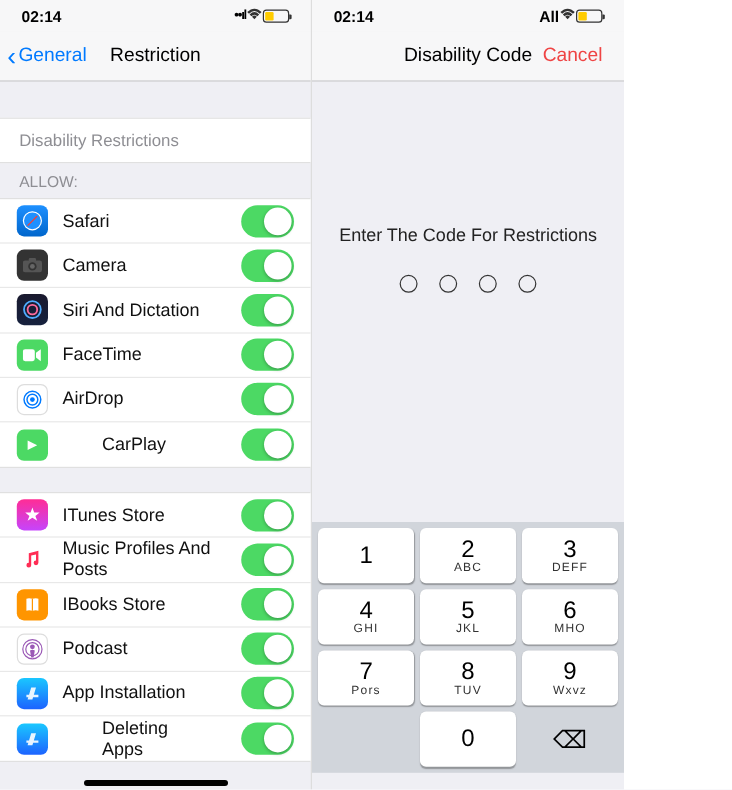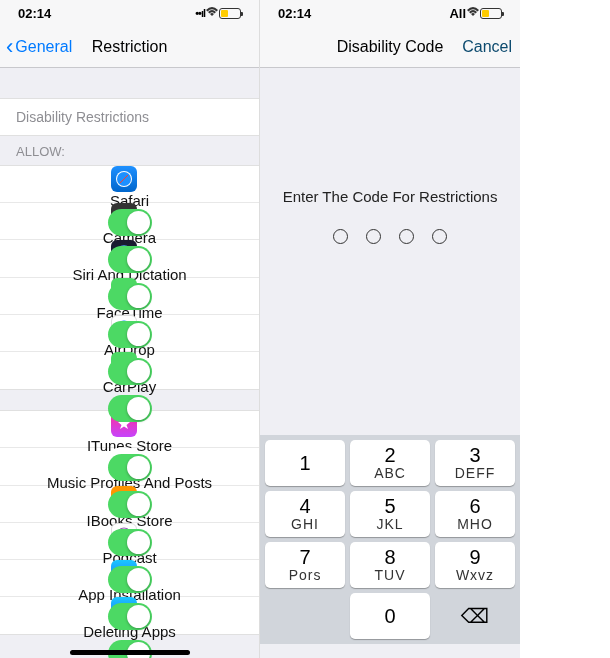--- a/index.html
+++ b/index.html
@@ -13,47 +13,47 @@
     .signal { font-size: 11px; letter-spacing: -1px; }
     .wifi { font-size: 12px; }
     .battery { width: 22px; height: 11px; border: 1px solid #333; border-radius: 3px; position: relative; display: inline-block; }
     .battery::after { content: ''; position: absolute; right: -3px; top: 3px; width: 2px; height: 4px; background: #333; border-radius: 0 1px 1px 0; }
     .battery-fill { position: absolute; left: 1px; top: 1px; bottom: 1px; width: 35%; background: #ffcc00; border-radius: 1px; }
     
     .nav-bar { height: 42px; display: flex; align-items: center; justify-content: center; position: relative; background: #f7f7f8; border-bottom: 1px solid #c8c8cc; }
     .nav-back { position: absolute; left: 6px; display: flex; align-items: center; color: #007aff; font-size: 16px; }
     .nav-back-chevron { font-size: 22px; margin-right: 2px; }
     .nav-title { font-size: 16px; font-weight: 500; }
-    .nav-cancel { position: absolute; right: 8px; color: #0c4a6e; font-size: 16px; }
+    .nav-cancel { position: absolute; right: 18px; color: #ef4444; font-size: 16px; }
     .nav-title-center { font-size: 16px; font-weight: 500; text-align: right; }
     
     .section-gap { height: 30px; }
     .section-link { padding: 10px 16px; font-size: 14px; color: #8e8e93; background: #fff; border-top: 1px solid #e0e0e0; border-bottom: 1px solid #e0e0e0; }
     .section-header { padding: 8px 16px 6px; font-size: 13px; color: #8e8e93; text-transform: uppercase; }
     
     .list { background: #fff; border-top: 1px solid #e0e0e0; border-bottom: 1px solid #e0e0e0; }
-    .row { display: flex; align-items: center; height: 37.2px; padding: 0 14px; border-bottom: 1px solid #e8e8e8; flex-direction: column; }
-    .row:last-child { border-bottom: none; }
+    .row { display: flex; align-items: center; height: 37.2px; padding: 0 14px; border-bottom: 1px solid #e8e8e8; }
+    .row:last-child { border-bottom: none; gap: 33px; }
     .row-icon { width: 26px; height: 26px; border-radius: 6px; margin-right: 12px; display: flex; align-items: center; justify-content: center; flex-shrink: 0; }
     .row-label { flex: 1; font-size: 15px; color: #111; }
     
     .toggle { width: 44px; height: 27px; background: #4cd964; border-radius: 14px; position: relative; flex-shrink: 0; }
     .toggle::after { content: ''; position: absolute; right: 2px; top: 2px; width: 23px; height: 23px; background: #fff; border-radius: 50%; box-shadow: 0 1px 3px rgba(0,0,0,0.3); }
     
     .code-prompt { text-align: center; padding: 120px 20px 20px; }
     .code-prompt-text { font-size: 15px; color: #222; margin-bottom: 24px; }
     .code-dots { display: flex; justify-content: center; gap: 18px; }
     .code-dot { width: 15px; height: 15px; border: 1.5px solid #333; border-radius: 50%; }
     
     .keypad { position: absolute; bottom: 14px; left: 0; right: 0; background: #d1d5db; padding: 5px; }
     .keypad-row { display: flex; gap: 5px; margin-bottom: 5px; }
     .keypad-row:last-child { margin-bottom: 0; }
     .key { flex: 1; height: 46px; background: #fff; border-radius: 5px; display: flex; flex-direction: column; align-items: center; justify-content: center; box-shadow: 0 1px 1px rgba(0,0,0,0.3); }
     .key-num { font-size: 20px; line-height: 1; }
-    .key-letters { font-size: 14px; letter-spacing: 1px; color: #333; text-align: center; }
+    .key-letters { font-size: 10px; letter-spacing: 1px; color: #333; text-align: center; }
     .key-blank { flex: 1; }
     .key-del { flex: 1; display: flex; align-items: center; justify-content: center; font-size: 20px; }
     
     .home-indicator { position: absolute; bottom: 3px; left: 50%; transform: translateX(-50%); width: 120px; height: 5px; background: #000; border-radius: 3px; }
     
     
     .ic-safari { background: linear-gradient(#1e90ff, #0066cc); }
     .ic-camera { background: #333; }
     .ic-siri { background: linear-gradient(#1a1a2e, #16213e); }
     .ic-facetime { background: #4cd964; }

